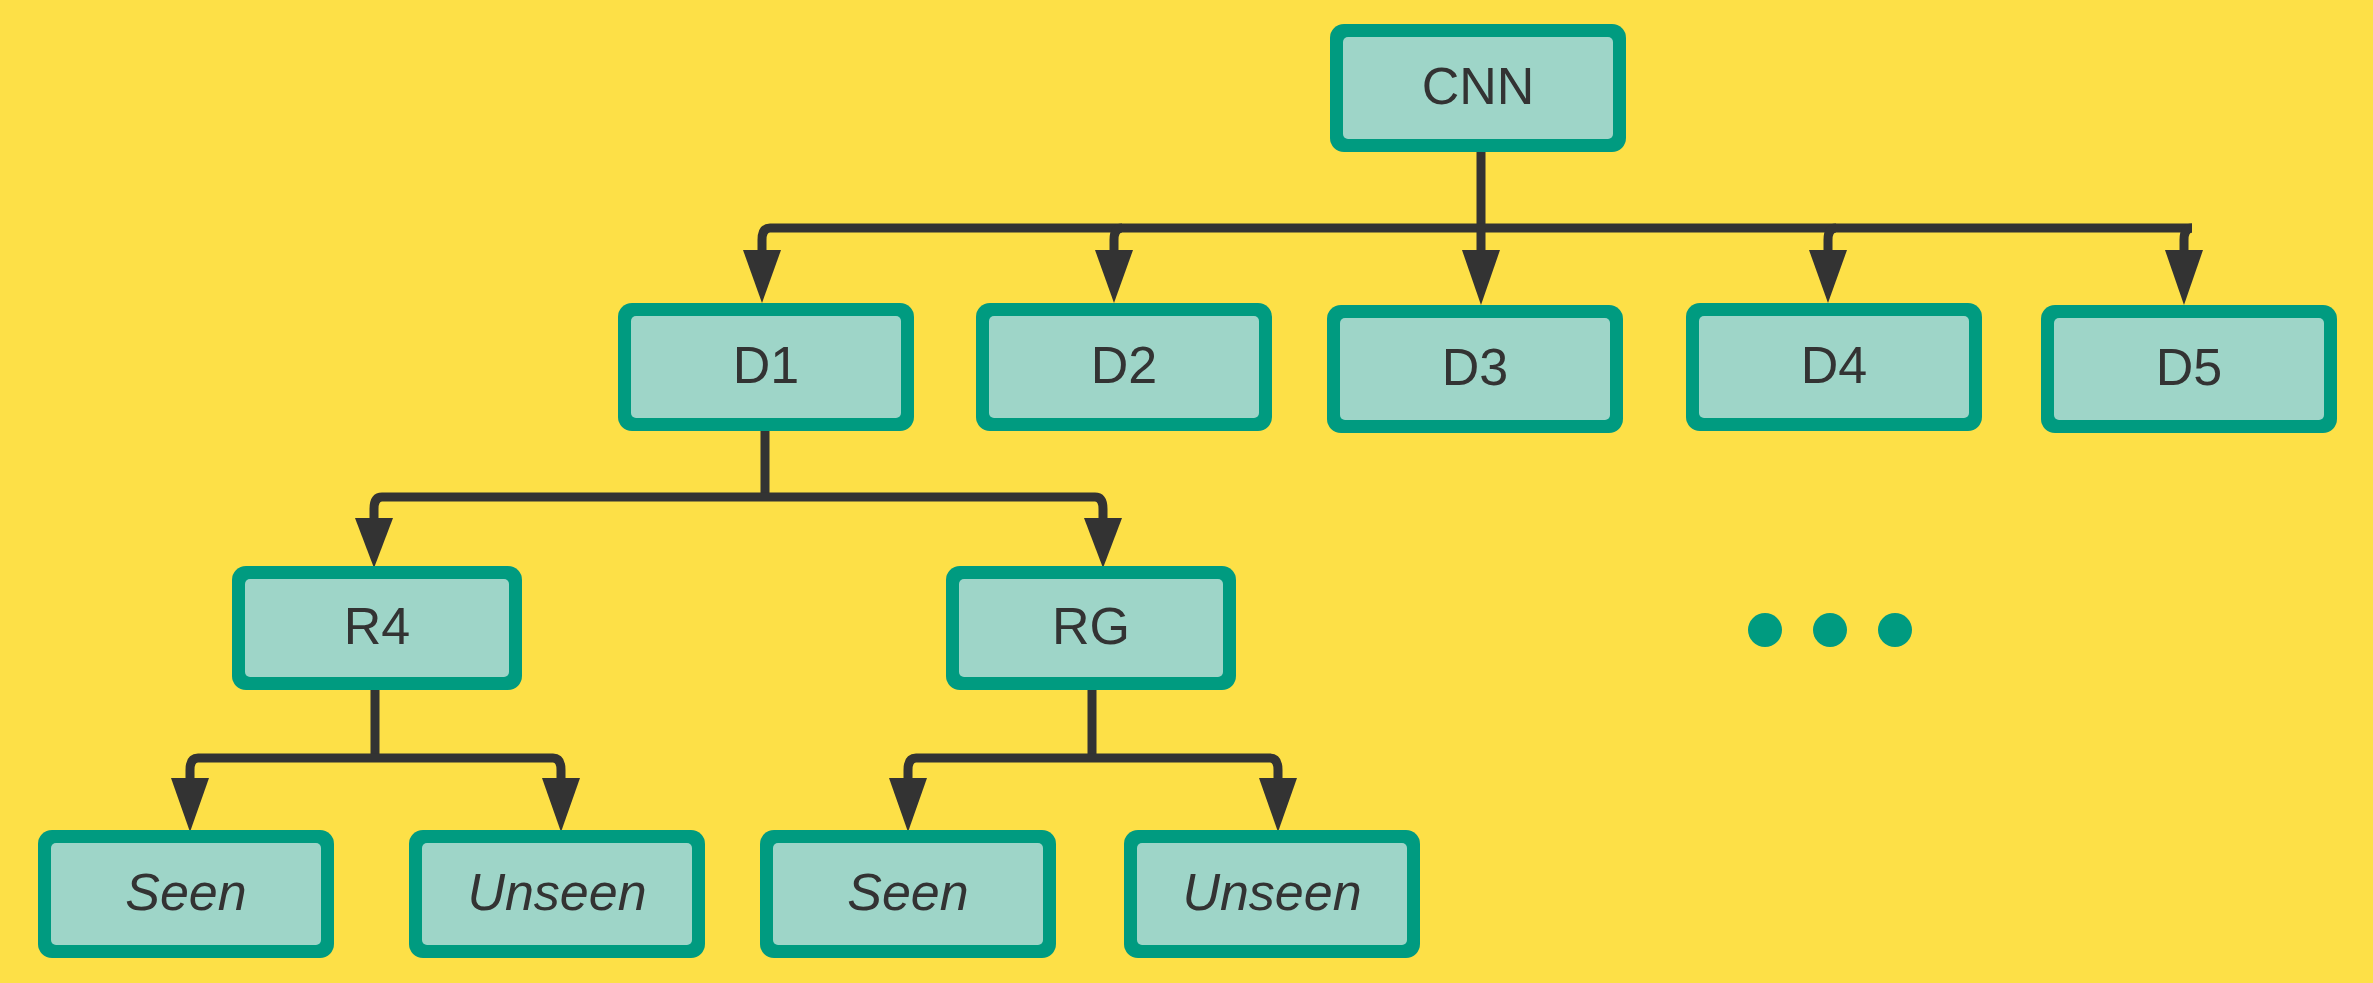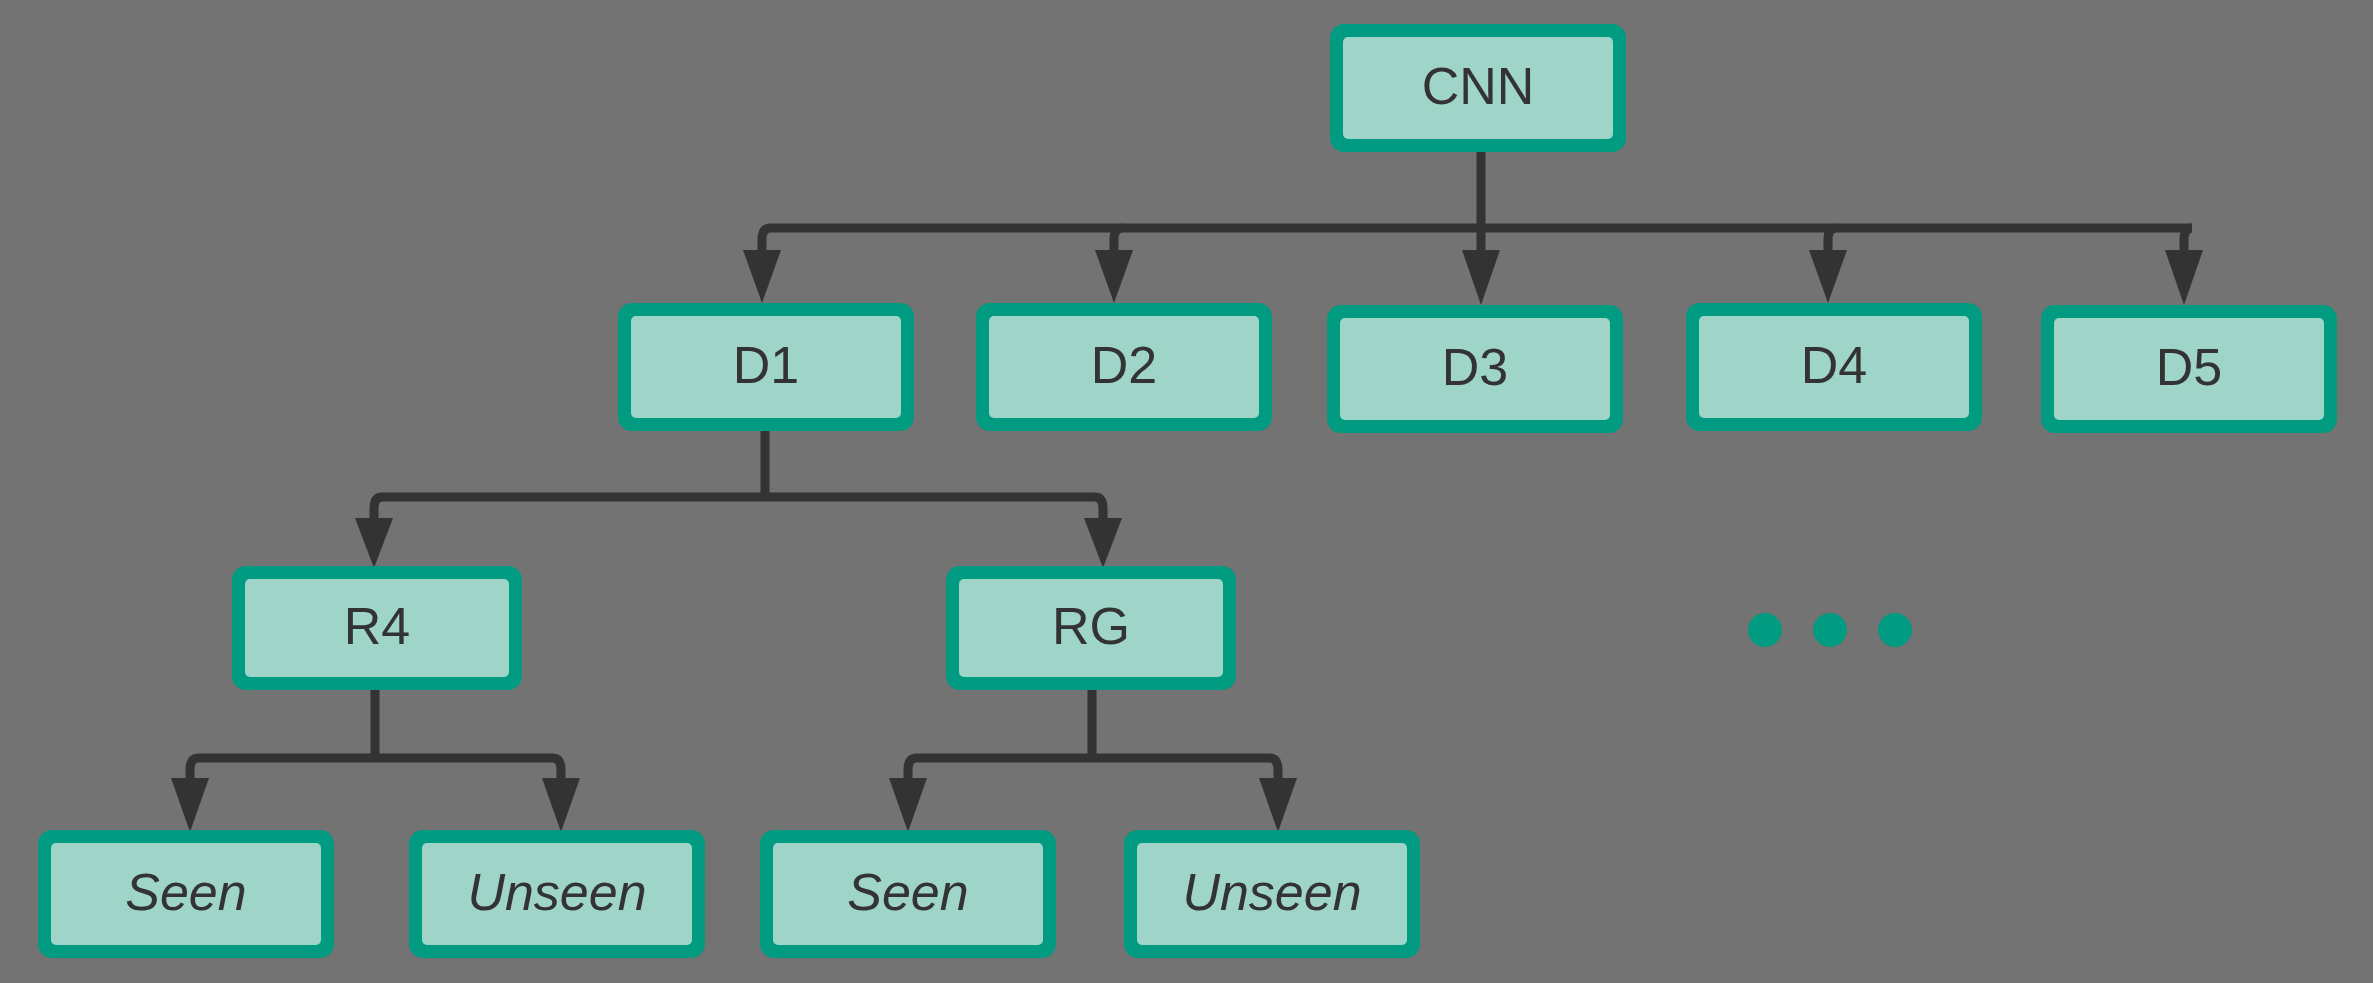--- a/index.html
+++ b/index.html
@@ -10,21 +10,21 @@
   body {
     width: 2373px;
     height: 983px;
     overflow: hidden;
     font-family: "Liberation Sans", sans-serif;
   }
   #diagram-root {
     position: relative;
     width: 2373px;
     height: 983px;
-    background: #737373;
+    background: #fde047;
   }
   svg.tree-canvas {
     position: absolute;
     left: 0;
     top: 0;
     width: 2373px;
     height: 983px;
     display: block;
   }
   .node-box-border {

